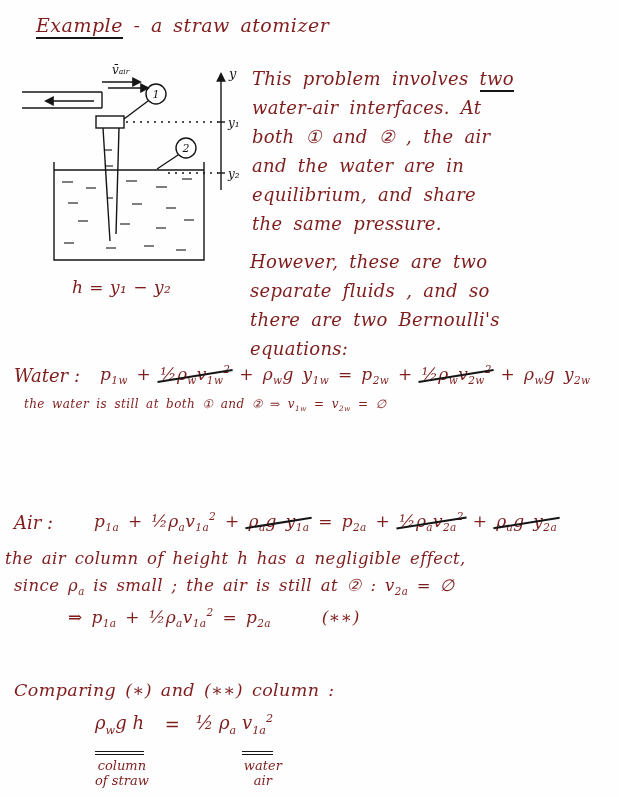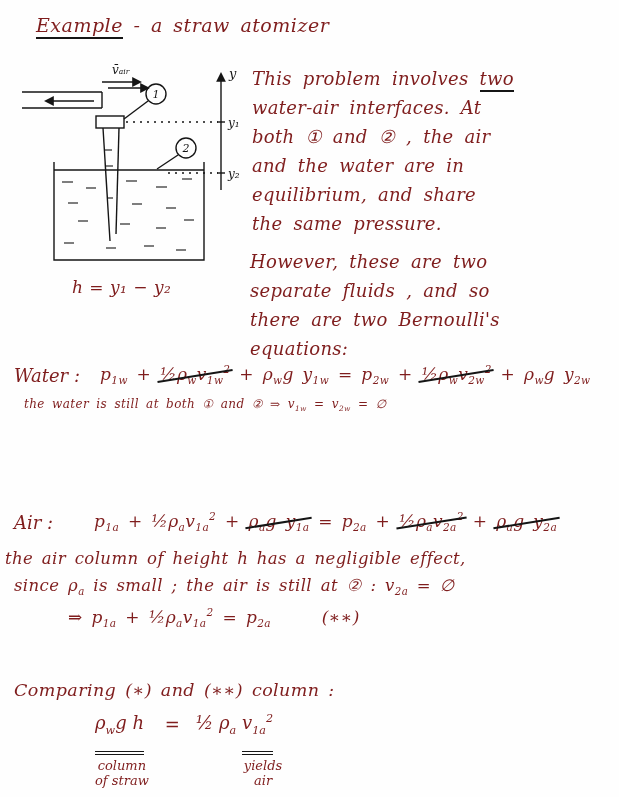--- a/index.html
+++ b/index.html
@@ -142,19 +142,19 @@
         <div class="final-label">column</div>
         <div class="final-label">of straw</div>
       </div>
     </div>
     <div class="final-equals">=</div>
     <div>
       <div>
         <span>½ ρ<sub>a</sub> </span><span class="dbl-underline">v<sub>1a</sub><sup>2</sup></span>
       </div>
       <div class="final-labels rhs">
-        <div class="final-label">yields</div>
+        <div class="final-label">water</div>
         <div class="final-label">air</div>
       </div>
     </div>
   </div>
 
 </div>
 
 </body></html>

